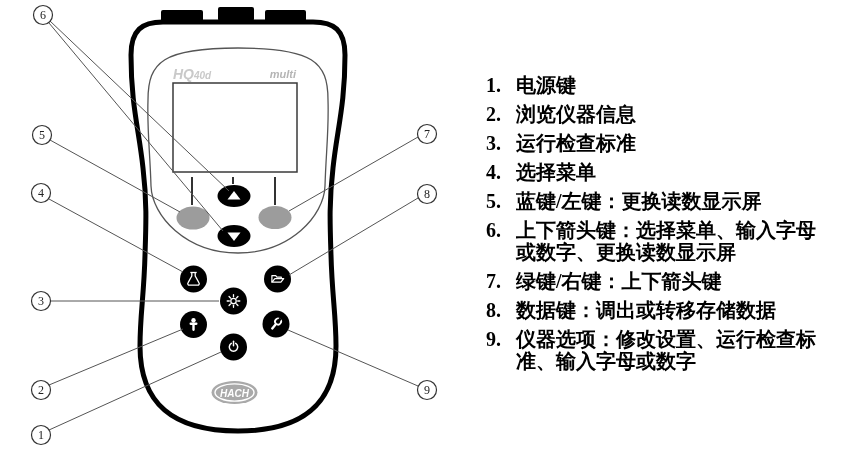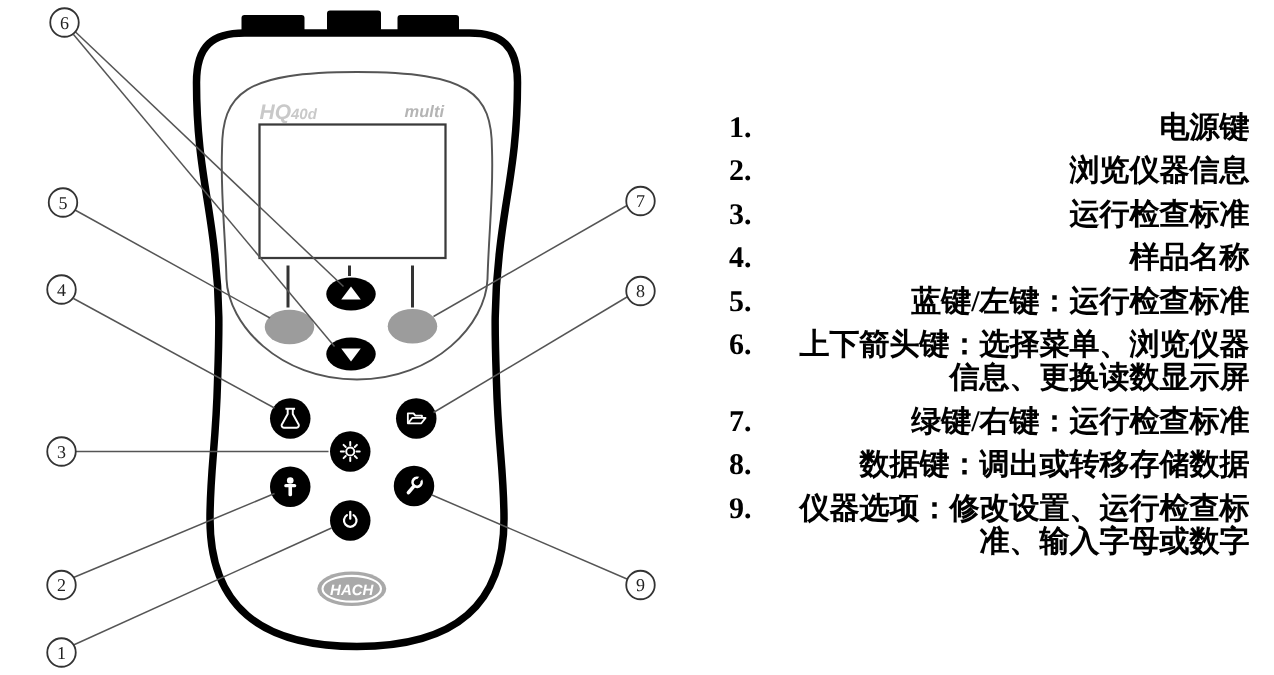--- a/index.html
+++ b/index.html
@@ -7,21 +7,21 @@
     position:relative;width:849px;height:450px;background:#fff;overflow:hidden;
     font-family:"Liberation Serif","DejaVu Serif",serif;
   }
   #device-svg{position:absolute;left:0;top:0;}
   .legend{
     position:absolute;left:486px;top:74px;width:347px;
     color:#000;font-weight:bold;font-size:20px;line-height:22px;
   }
   .legend-row{display:flex;margin-bottom:7px;}
   .legend-num{flex:0 0 30px;}
-  .legend-text{flex:1 1 auto;text-align:right;}
+  .legend-text{flex:1 1 auto;}
   .callout-num{
     font-family:"Liberation Serif","DejaVu Serif",serif;
     font-size:12px;fill:#222;
   }
   .brand-text{font-family:"Liberation Sans","DejaVu Sans",sans-serif;font-style:italic;font-weight:bold;}
 </style>
 </head>
 <body>
 
 <div id="stage">
@@ -193,33 +193,33 @@
     <div class="legend-row">
       <span class="legend-num">2.</span>
       <span class="legend-text">浏览仪器信息</span>
     </div>
     <div class="legend-row">
       <span class="legend-num">3.</span>
       <span class="legend-text">运行检查标准</span>
     </div>
     <div class="legend-row">
       <span class="legend-num">4.</span>
-      <span class="legend-text">样品名称</span>
+      <span class="legend-text">选择菜单</span>
     </div>
     <div class="legend-row">
       <span class="legend-num">5.</span>
-      <span class="legend-text">蓝键/左键：运行检查标准</span>
+      <span class="legend-text">蓝键/左键：更换读数显示屏</span>
     </div>
     <div class="legend-row">
       <span class="legend-num">6.</span>
-      <span class="legend-text">上下箭头键：选择菜单、浏览仪器信息、更换读数显示屏</span>
+      <span class="legend-text">上下箭头键：选择菜单、输入字母或数字、更换读数显示屏</span>
     </div>
     <div class="legend-row">
       <span class="legend-num">7.</span>
-      <span class="legend-text">绿键/右键：运行检查标准</span>
+      <span class="legend-text">绿键/右键：上下箭头键</span>
     </div>
     <div class="legend-row">
       <span class="legend-num">8.</span>
       <span class="legend-text">数据键：调出或转移存储数据</span>
     </div>
     <div class="legend-row">
       <span class="legend-num">9.</span>
       <span class="legend-text">仪器选项：修改设置、运行检查标准、输入字母或数字</span>
     </div>
   </div>

